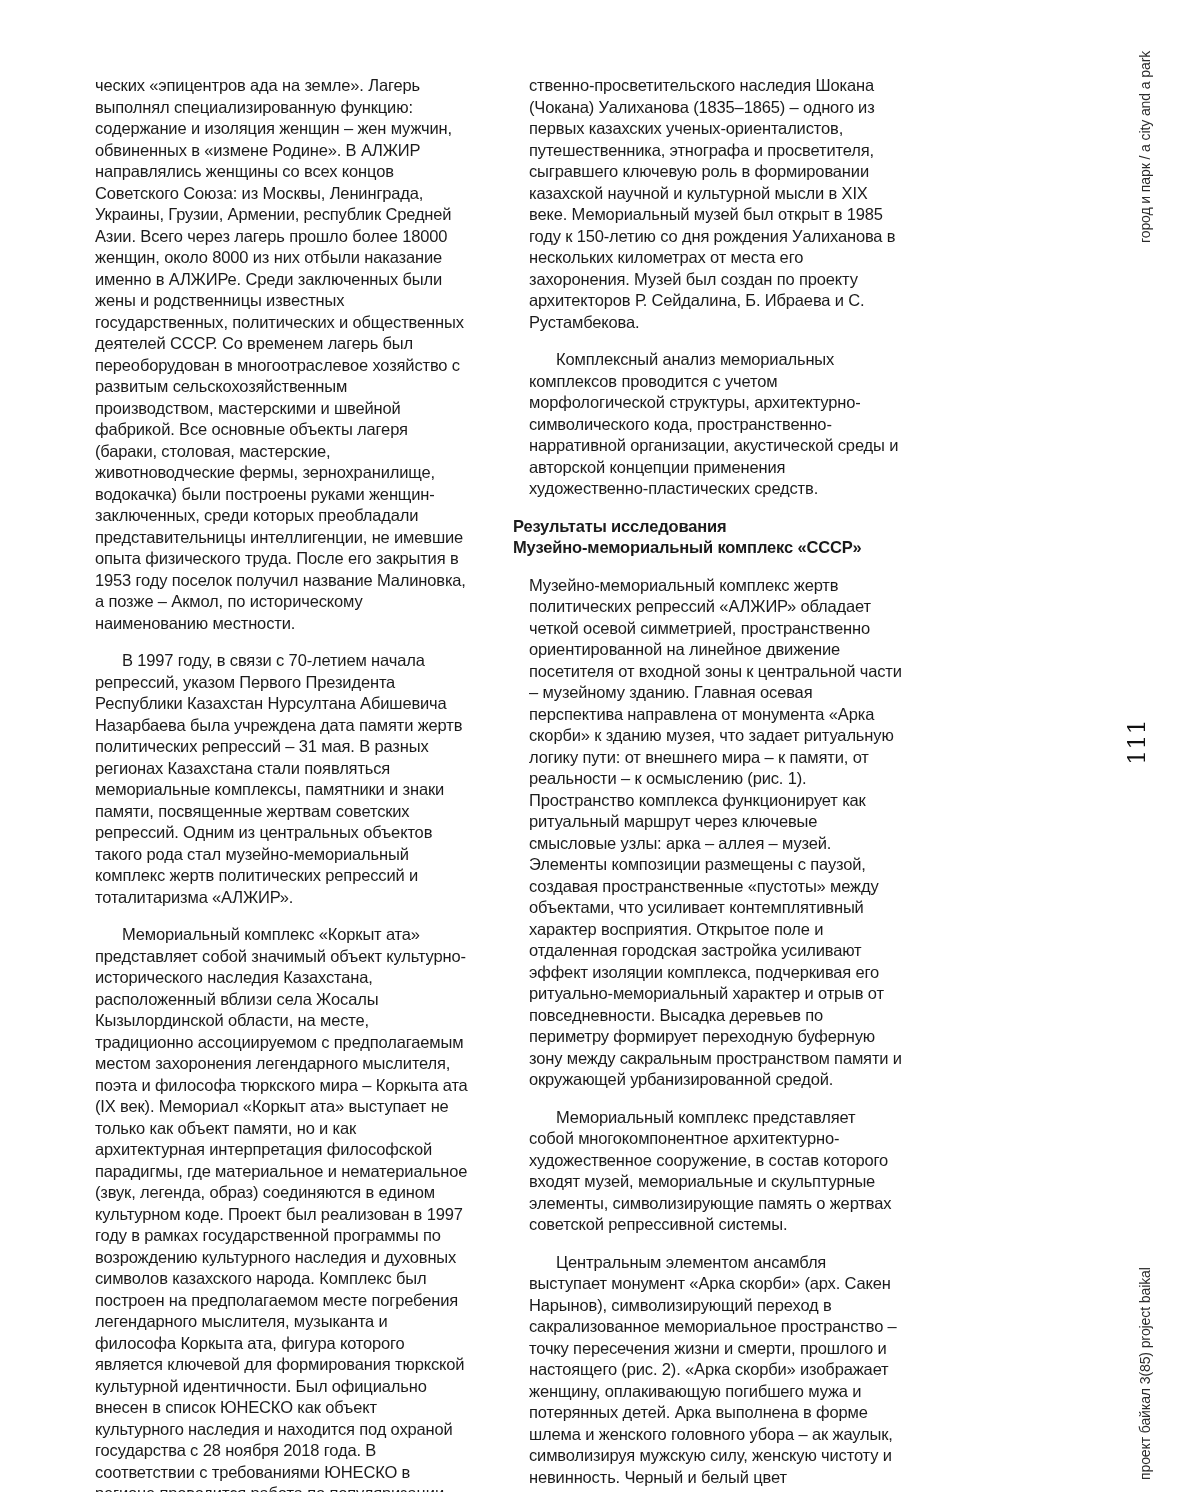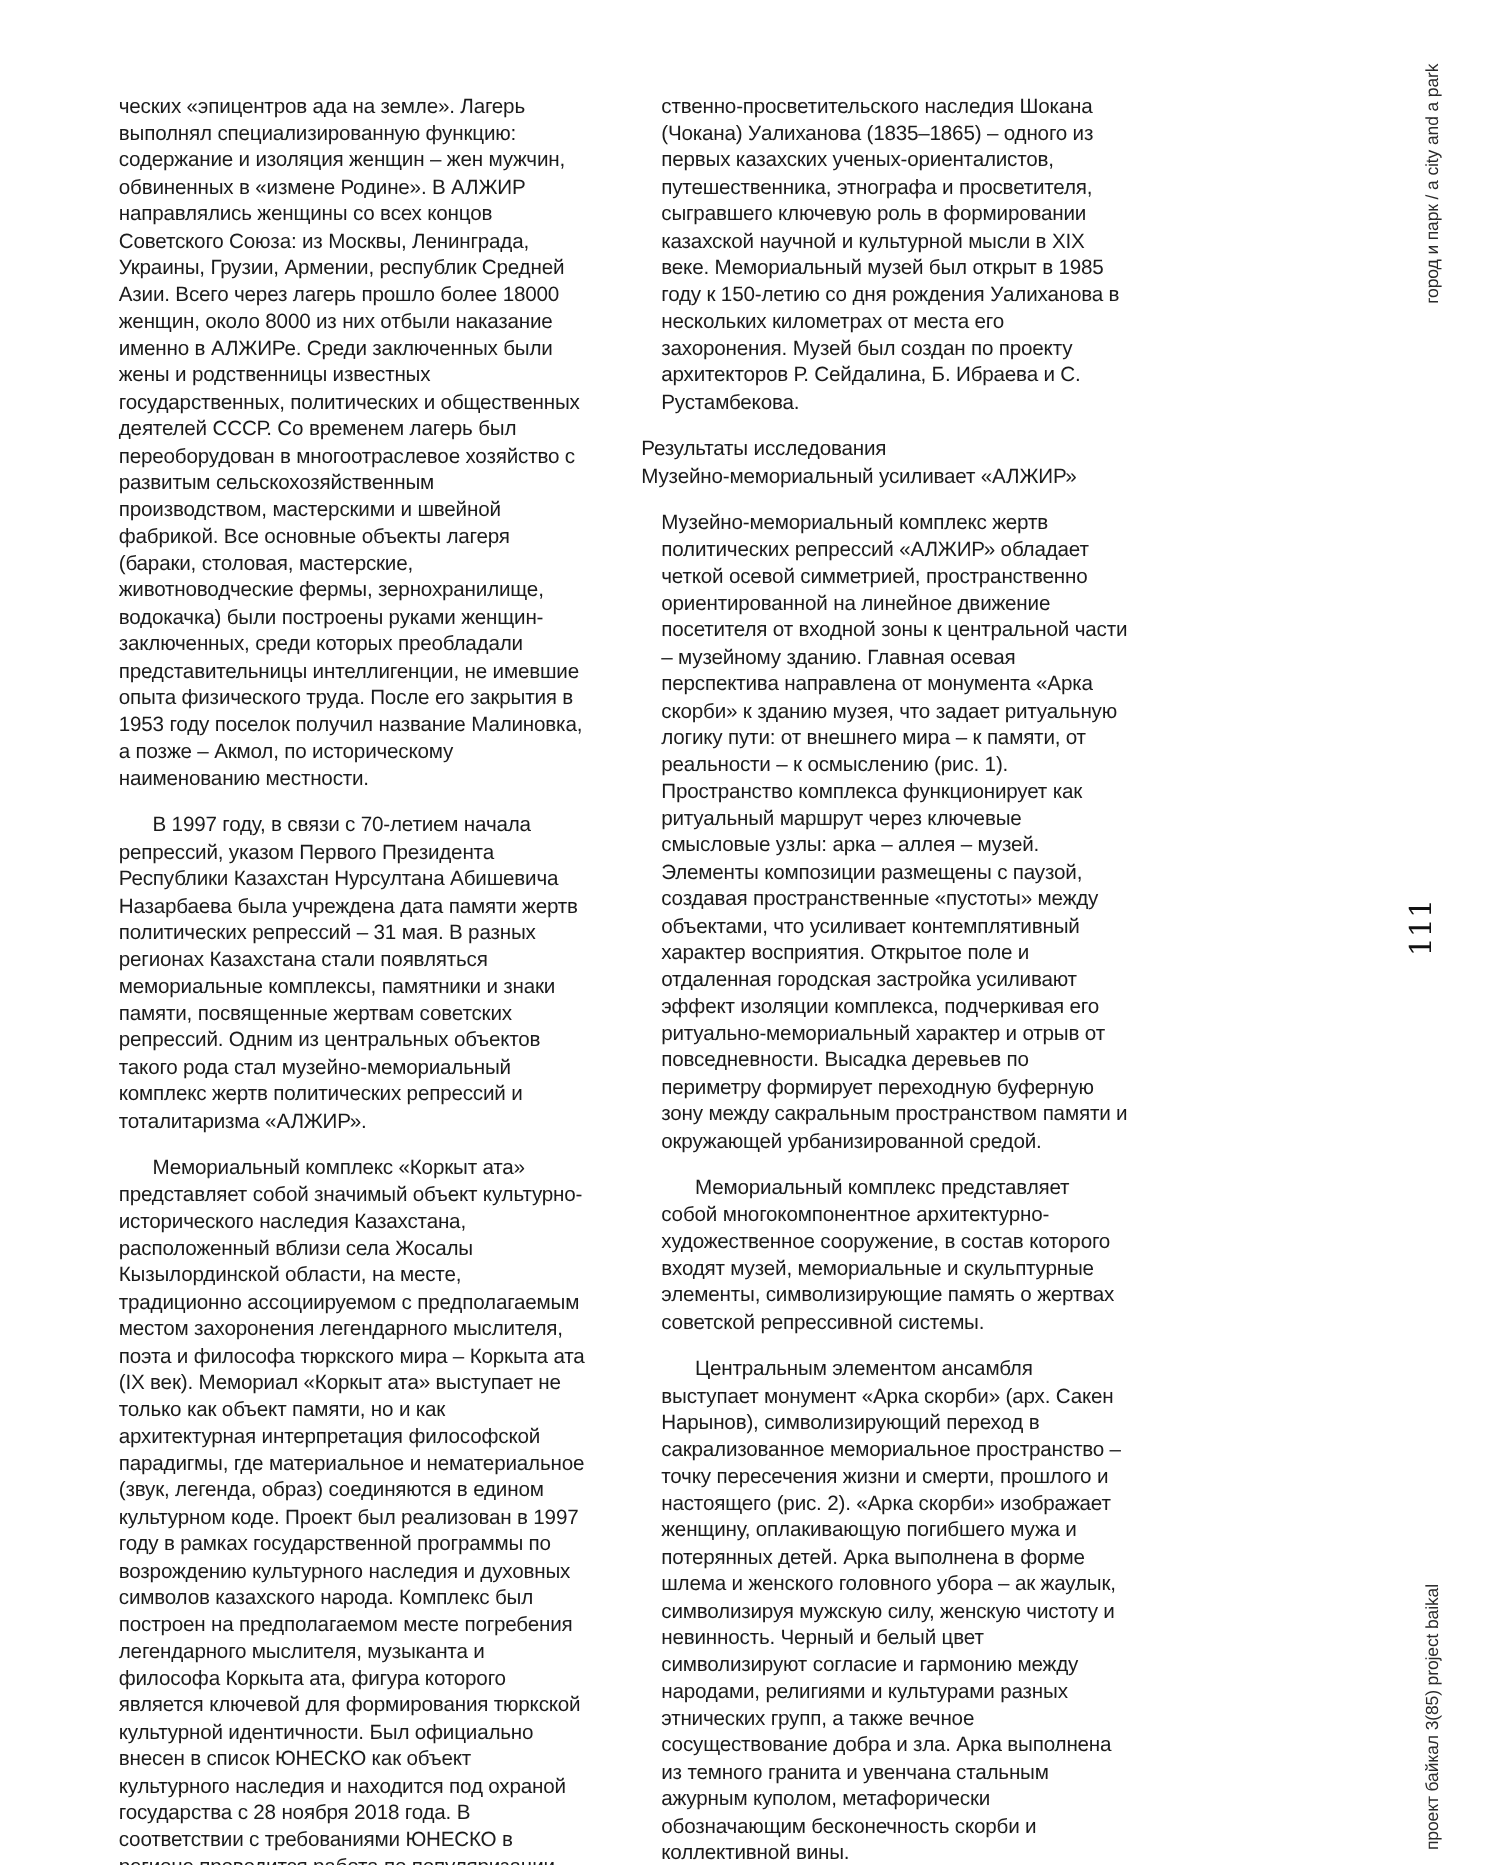--- a/index.html
+++ b/index.html
@@ -18,21 +18,21 @@
     width:406px;
     font-size:16.5px;
     line-height:21.5px;
     letter-spacing:-0.15px;
     text-align:left;
   }
   .col-left  { left:79px;  }
   .col-right { left:513px; }
   .col p { margin:16px; }
   .col p.indent { text-indent:27px; }
-  .heading { font-weight:normal; margin-top:11px; }
+  .heading { font-weight:bold; margin-top:11px; }
   .heading div { margin:0; }
   .vtext {
     position:absolute;
     white-space:nowrap;
     transform:rotate(-90deg);
     transform-origin:0 0;
   }
   .side-top    { top:243px;  left:1137px; font-size:14px; letter-spacing:-0.1px; color:#2a2a2a; }
   .page-num    { top:765px;  left:1123px; font-family:"DejaVu Serif", serif; font-size:24px; color:#111; }
   .side-bottom { top:1480px; left:1137px; font-size:14px; letter-spacing:-0.1px; color:#2a2a2a; }
@@ -45,23 +45,24 @@
   <div class="col col-left">
     <p>ческих «эпицентров ада на земле». Лагерь выполнял специализированную функцию: содержание и изоляция женщин – жен мужчин, обвиненных в «измене Родине». В АЛЖИР направлялись женщины со всех концов Советского Союза: из Москвы, Ленинграда, Украины, Грузии, Армении, республик Средней Азии. Всего через лагерь прошло более 18000 женщин, около 8000 из них отбыли наказание именно в АЛЖИРе. Среди заключенных были жены и родственницы известных государственных, политических и общественных деятелей СССР. Со временем лагерь был переоборудован в многоотраслевое хозяйство с развитым сельскохозяйственным производством, мастерскими и швейной фабрикой. Все основные объекты лагеря (бараки, столовая, мастерские, животноводческие фермы, зернохранилище, водокачка) были построены руками женщин-заключенных, среди которых преобладали представительницы интеллигенции, не имевшие опыта физического труда. После его закрытия в 1953 году поселок получил название Малиновка, а позже – Акмол, по историческому наименованию местности.</p>
     <p class="indent">В 1997 году, в связи с 70-летием начала репрессий, указом Первого Президента Республики Казахстан Нурсултана Абишевича Назарбаева была учреждена дата памяти жертв политических репрессий – 31 мая. В разных регионах Казахстана стали появляться мемориальные комплексы, памятники и знаки памяти, посвященные жертвам советских репрессий. Одним из центральных объектов такого рода стал музейно-мемориальный комплекс жертв политических репрессий и тоталитаризма «АЛЖИР».</p>
     <p class="indent">Мемориальный комплекс «Коркыт ата» представляет собой значимый объект культурно-исторического наследия Казахстана, расположенный вблизи села Жосалы Кызылординской области, на месте, традиционно ассоциируемом с предполагаемым местом захоронения легендарного мыслителя, поэта и философа тюркского мира – Коркыта ата (IX век). Мемориал «Коркыт ата» выступает не только как объект памяти, но и как архитектурная интерпретация философской парадигмы, где материальное и нематериальное (звук, легенда, образ) соединяются в едином культурном коде. Проект был реализован в 1997 году в рамках государственной программы по возрождению культурного наследия и духовных символов казахского народа. Комплекс был построен на предполагаемом месте погребения легендарного мыслителя, музыканта и философа Коркыта ата, фигура которого является ключевой для формирования тюркской культурной идентичности. Был официально внесен в список ЮНЕСКО как объект культурного наследия и находится под охраной государства с 28 ноября 2018 года. В соответствии с требованиями ЮНЕСКО в регионе проводится работа по популяризации наследия Коркыта ата на международном уровне и с широким охватом жителей сельской местности. Сегодня важно сохранить и передать бесценный устный фольклор кюи Коркыта будущим поколениям в их первозданном виде.</p>
     <p class="indent">В 2014 году был полностью реконструирован мемориальный комплекс «Коркыт ата», ставший местом паломничества, сакральным местом для тюркоязычных народов. Легендарный образ Коркыта ата открыл новые возможности для развития туризма в регионе. Ежегодно его посещают до тринадцати тысяч туристов из стран ближнего и дальнего зарубежья. Авторами архитектурного проекта мемориального комплекса «Коркыт ата», расположенного в Кызылординской области Казахстана, являются известные казахстанские архитекторы: член Союза архитекторов РК Б. Ибраев и С. И. Исатаев.</p>
 
   </div>
 
   <div class="col col-right">
     <p>ственно-просветительского наследия Шокана (Чокана) Уалиханова (1835–1865) – одного из первых казахских ученых-ориенталистов, путешественника, этнографа и просветителя, сыгравшего ключевую роль в формировании казахской научной и культурной мысли в XIX веке. Мемориальный музей был открыт в 1985 году к 150-летию со дня рождения Уалиханова в нескольких километрах от места его захоронения. Музей был создан по проекту архитекторов Р. Сейдалина, Б. Ибраева и С. Рустамбекова.</p>
+    <p class="indent">Комплексный анализ мемориальных комплексов проводится с учетом морфологической структуры, архитектурно-символического кода, пространственно-нарративной организации, акустической среды и авторской концепции применения художественно-пластических средств.</p>
     <div class="heading">
       <div>Результаты исследования</div>
-      <div>Музейно-мемориальный усиливает «АЛЖИР»</div>
+      <div>Музейно-мемориальный комплекс «СССР»</div>
     </div>
     <p>Музейно-мемориальный комплекс жертв политических репрессий «АЛЖИР» обладает четкой осевой симметрией, пространственно ориентированной на линейное движение посетителя от входной зоны к центральной части – музейному зданию. Главная осевая перспектива направлена от монумента «Арка скорби» к зданию музея, что задает ритуальную логику пути: от внешнего мира – к памяти, от реальности – к осмыслению (рис. 1). Пространство комплекса функционирует как ритуальный маршрут через ключевые смысловые узлы: арка – аллея – музей. Элементы композиции размещены с паузой, создавая пространственные «пустоты» между объектами, что усиливает контемплятивный характер восприятия. Открытое поле и отдаленная городская застройка усиливают эффект изоляции комплекса, подчеркивая его ритуально-мемориальный характер и отрыв от повседневности. Высадка деревьев по периметру формирует переходную буферную зону между сакральным пространством памяти и окружающей урбанизированной средой.</p>
     <p class="indent">Мемориальный комплекс представляет собой многокомпонентное архитектурно-художественное сооружение, в состав которого входят музей, мемориальные и скульптурные элементы, символизирующие память о жертвах советской репрессивной системы.</p>
     <p class="indent">Центральным элементом ансамбля выступает монумент «Арка скорби» (арх. Сакен Нарынов), символизирующий переход в сакрализованное мемориальное пространство – точку пересечения жизни и смерти, прошлого и настоящего (рис. 2). «Арка скорби» изображает женщину, оплакивающую погибшего мужа и потерянных детей. Арка выполнена в форме шлема и женского головного убора – ак жаулык, символизируя мужскую силу, женскую чистоту и невинность. Черный и белый цвет символизируют согласие и гармонию между народами, религиями и культурами разных этнических групп, а также вечное сосуществование добра и зла. Арка выполнена из темного гранита и увенчана стальным ажурным куполом, метафорически обозначающим бесконечность скорби и коллективной вины.</p>
     <p class="indent">Ключевыми художественными акцентами служат скульптурные композиции «Отчаяние и бессилие» и «Борьба и надежда», воплощающие эмоциональные состояния заключенных. Мемориальная «Стена памяти» с высеченными именами 7620 погибших женщин-заключенных, стела «Слезы» с картой ГУЛАГа, а также реконструированные элементы лагерной инфраструктуры (барак, швейная мастерская, следственный кабинет) формируют визуально-пространственный нарратив, погружающий посетителя в исторический контекст.</p>
 
   </div>
 
   <div class="vtext side-top">город и парк / a city and a park</div>
   <div class="vtext page-num">111</div>

